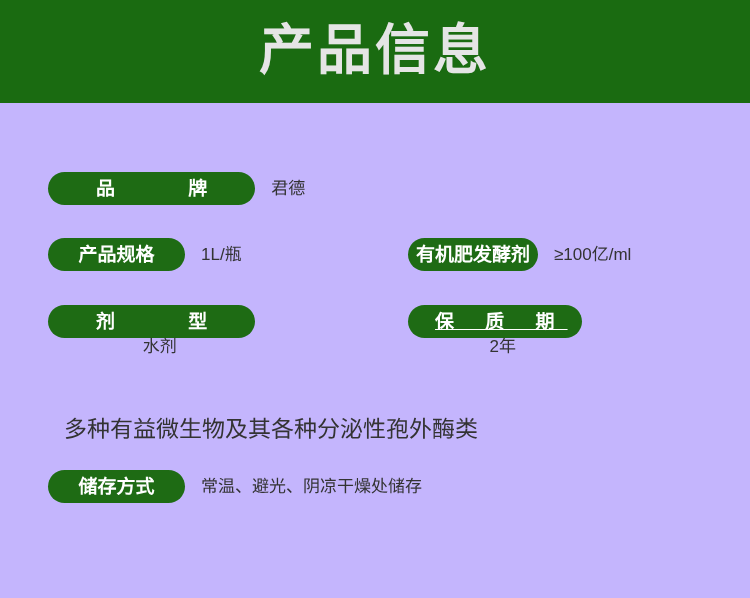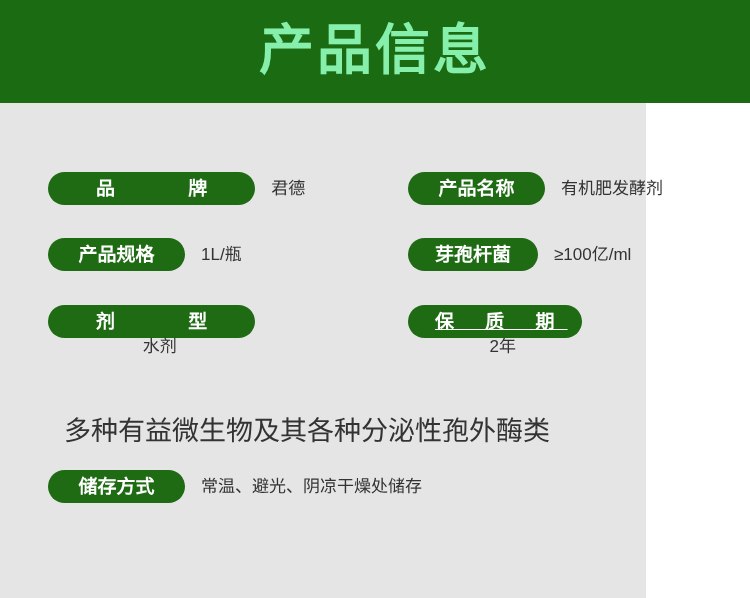--- a/index.html
+++ b/index.html
@@ -20,37 +20,37 @@
   .banner {
     width: 750px;
     height: 103px;
     background: #1a6b11;
     display: flex;
     align-items: center;
     justify-content: center;
     box-sizing: border-box;
   }
   .banner-title {
-    color: #86efac;
+    color: #e5e5e5;
     font-size: 55px;
     font-weight: 700;
     letter-spacing: 3px;
     line-height: 1;
     margin: 0;
     padding: 0 0 2px 0;
     white-space: nowrap;
     font-family: "Liberation Sans", "DejaVu Sans", sans-serif;
   }
 
   
   .spec-body {
     position: relative;
-    width: 646px;
+    width: 750px;
     height: 495px;
-    background: #e5e5e5;
+    background: #c4b5fd;
     box-sizing: border-box;
   }
 
   .spec-row {
     position: absolute;
     display: flex;
     align-items: center;
     left: 48px;
   }
   .spec-row.right-col {
@@ -87,21 +87,21 @@
     margin-left: 16px;
     white-space: nowrap;
     line-height: 1;
     font-family: "Liberation Sans", "DejaVu Sans", sans-serif;
   }
 
   .cont-line {
     position: absolute;
     left: 64px;
     color: #333333;
-    font-size: 27px;
+    font-size: 23px;
     white-space: nowrap;
     line-height: 1;
     font-family: "Liberation Sans", "DejaVu Sans", sans-serif;
   }
 
   
   .r1 { top: 69px; }
   .r2 { top: 135px; }
   .r3 { top: 202px; flex-direction: column; }
   .r4 { top: 267px; }
@@ -117,37 +117,31 @@
 
 <div class="spec-body">
 
   <div class="spec-row r1">
     <span class="pill spread-4">
       <span class="pill-text">品 牌</span>
     </span>
     <span class="value">君德</span>
   </div>
 
-  <div class="spec-row right-col r1">
-    <span class="pill">
-      <span class="pill-text">产品名称</span>
-    </span>
-    <span class="value">有机肥发酵剂</span>
-  </div>
 
   <div class="spec-row r2">
     <span class="pill">
       <span class="pill-text">产品规格</span>
     </span>
     <span class="value">1L/瓶</span>
   </div>
 
   <div class="spec-row right-col r2">
     <span class="pill tight">
-      <span class="pill-text">芽孢杆菌</span>
+      <span class="pill-text">有机肥发酵剂</span>
     </span>
     <span class="value">≥100亿/ml</span>
   </div>
 
   <div class="spec-row r3">
     <span class="pill spread-4">
       <span class="pill-text">剂 型</span>
     </span>
     <span class="value">水剂</span>
   </div>

